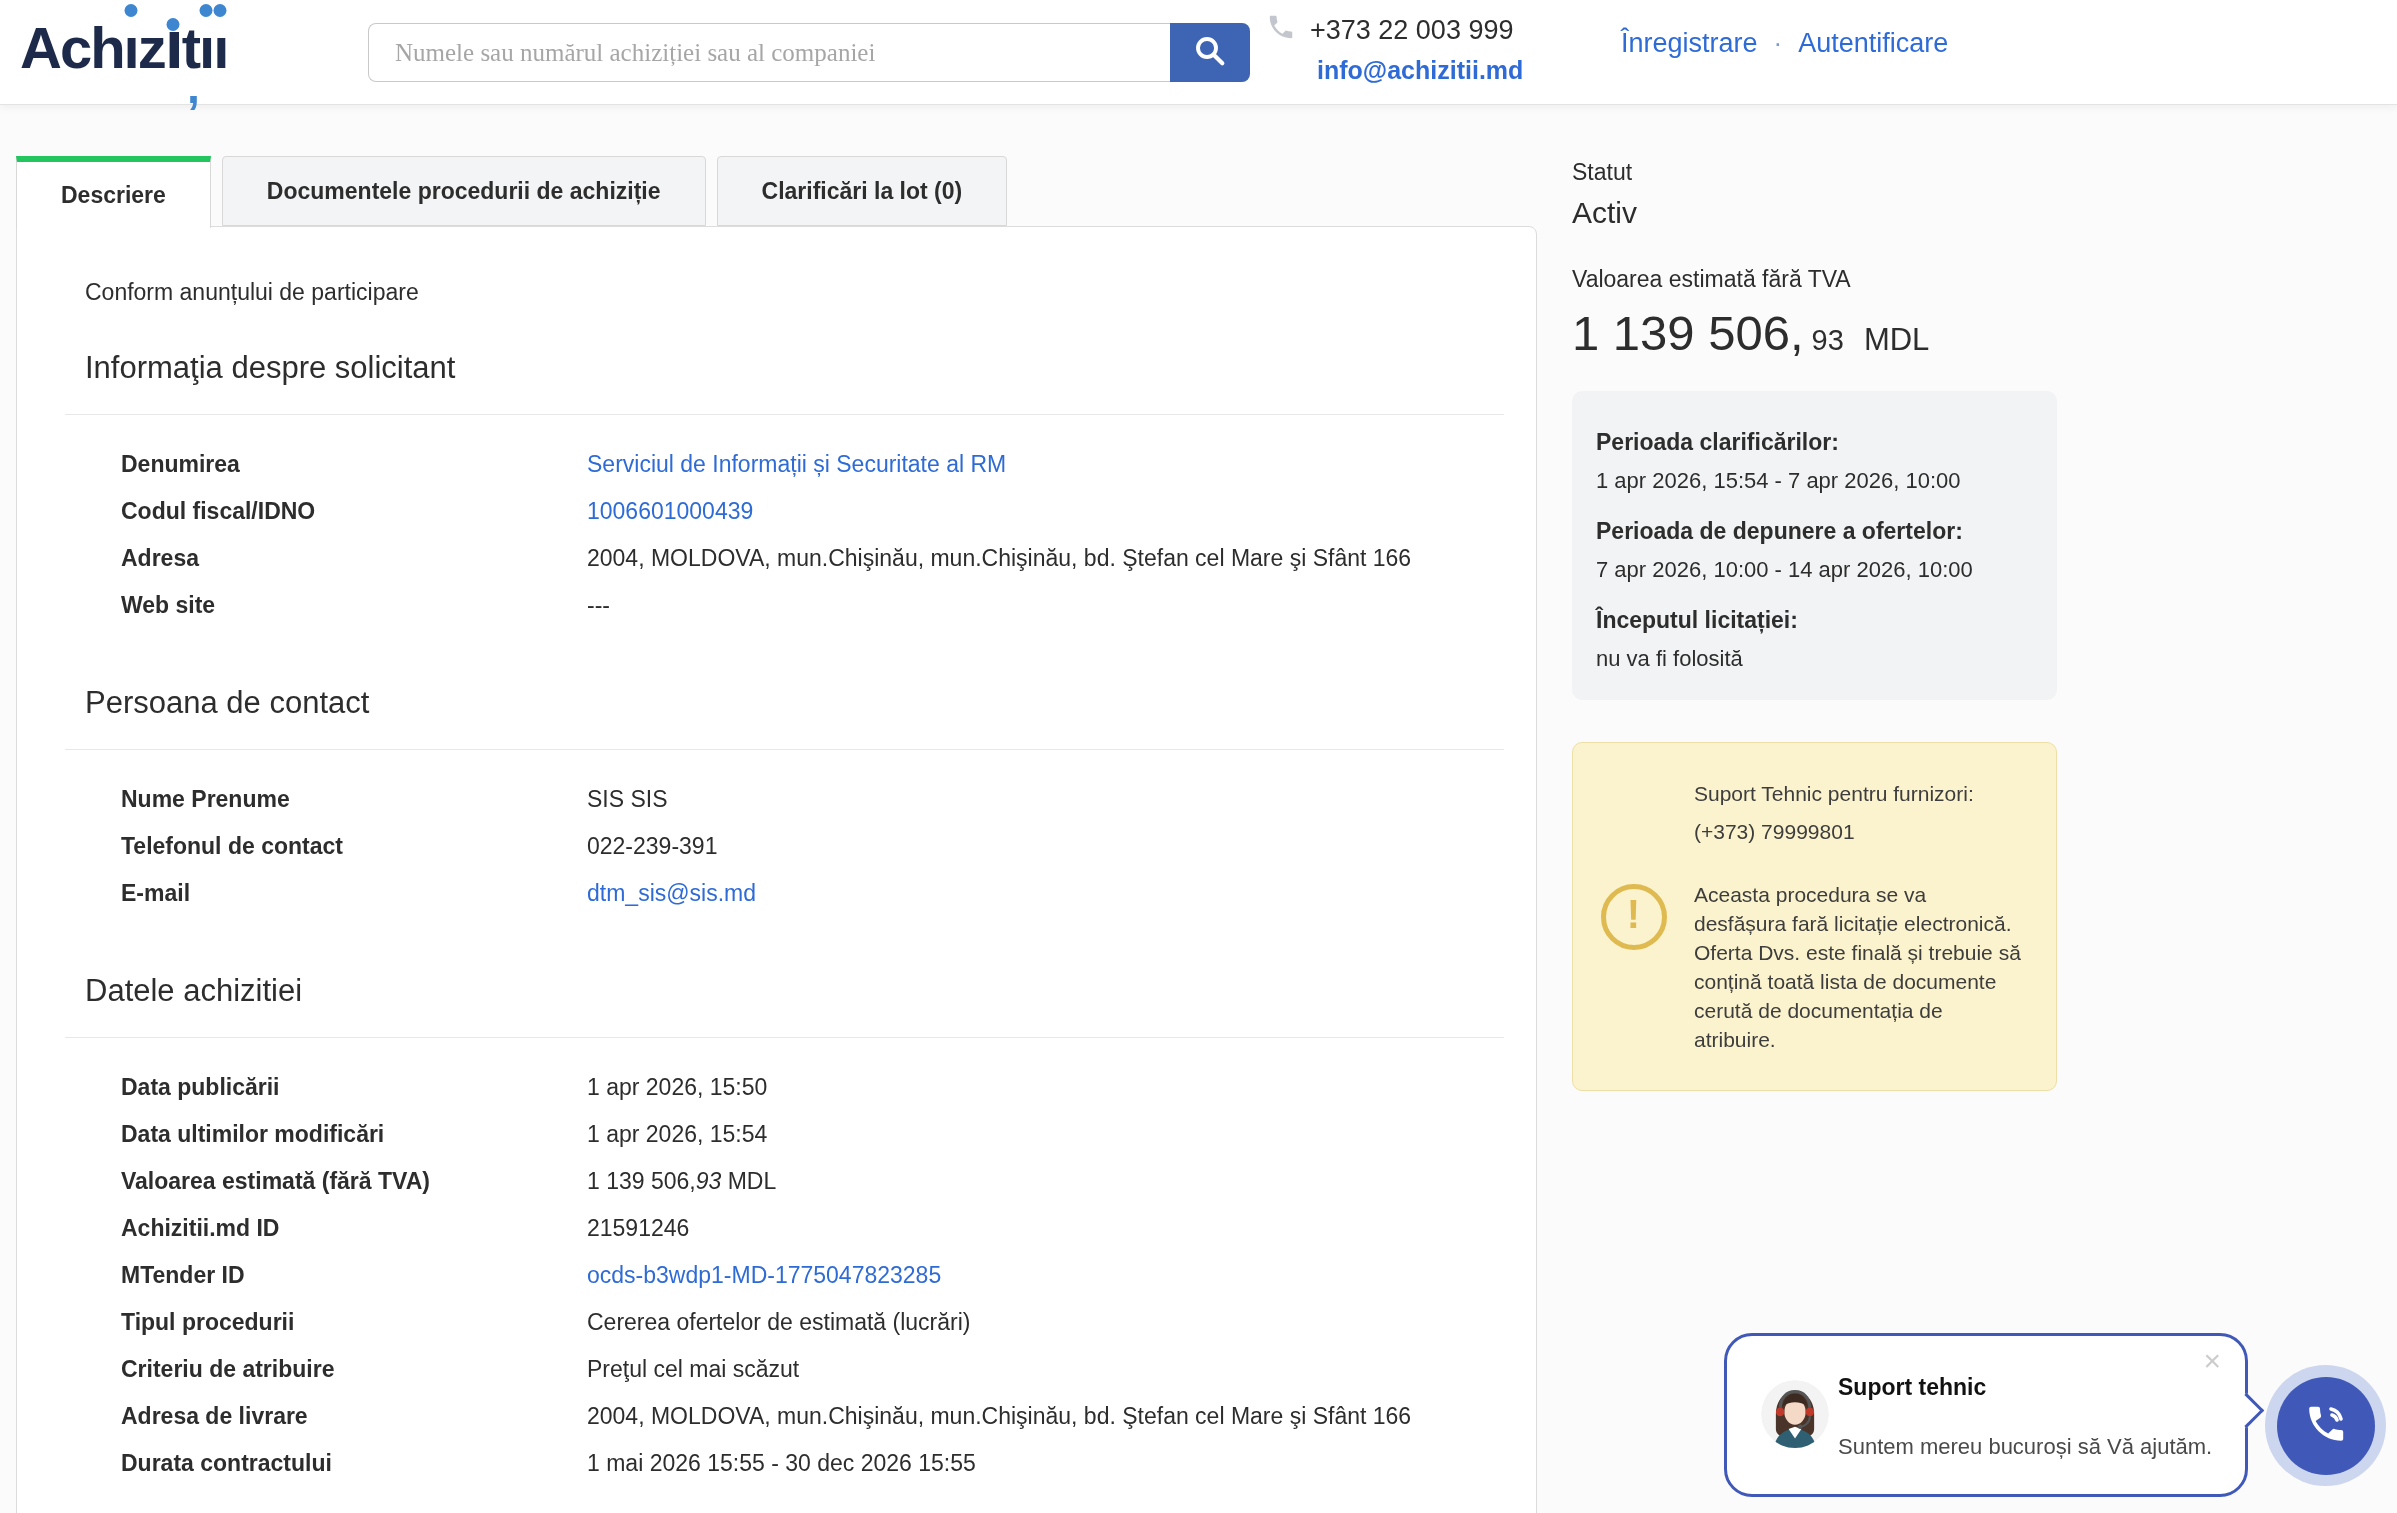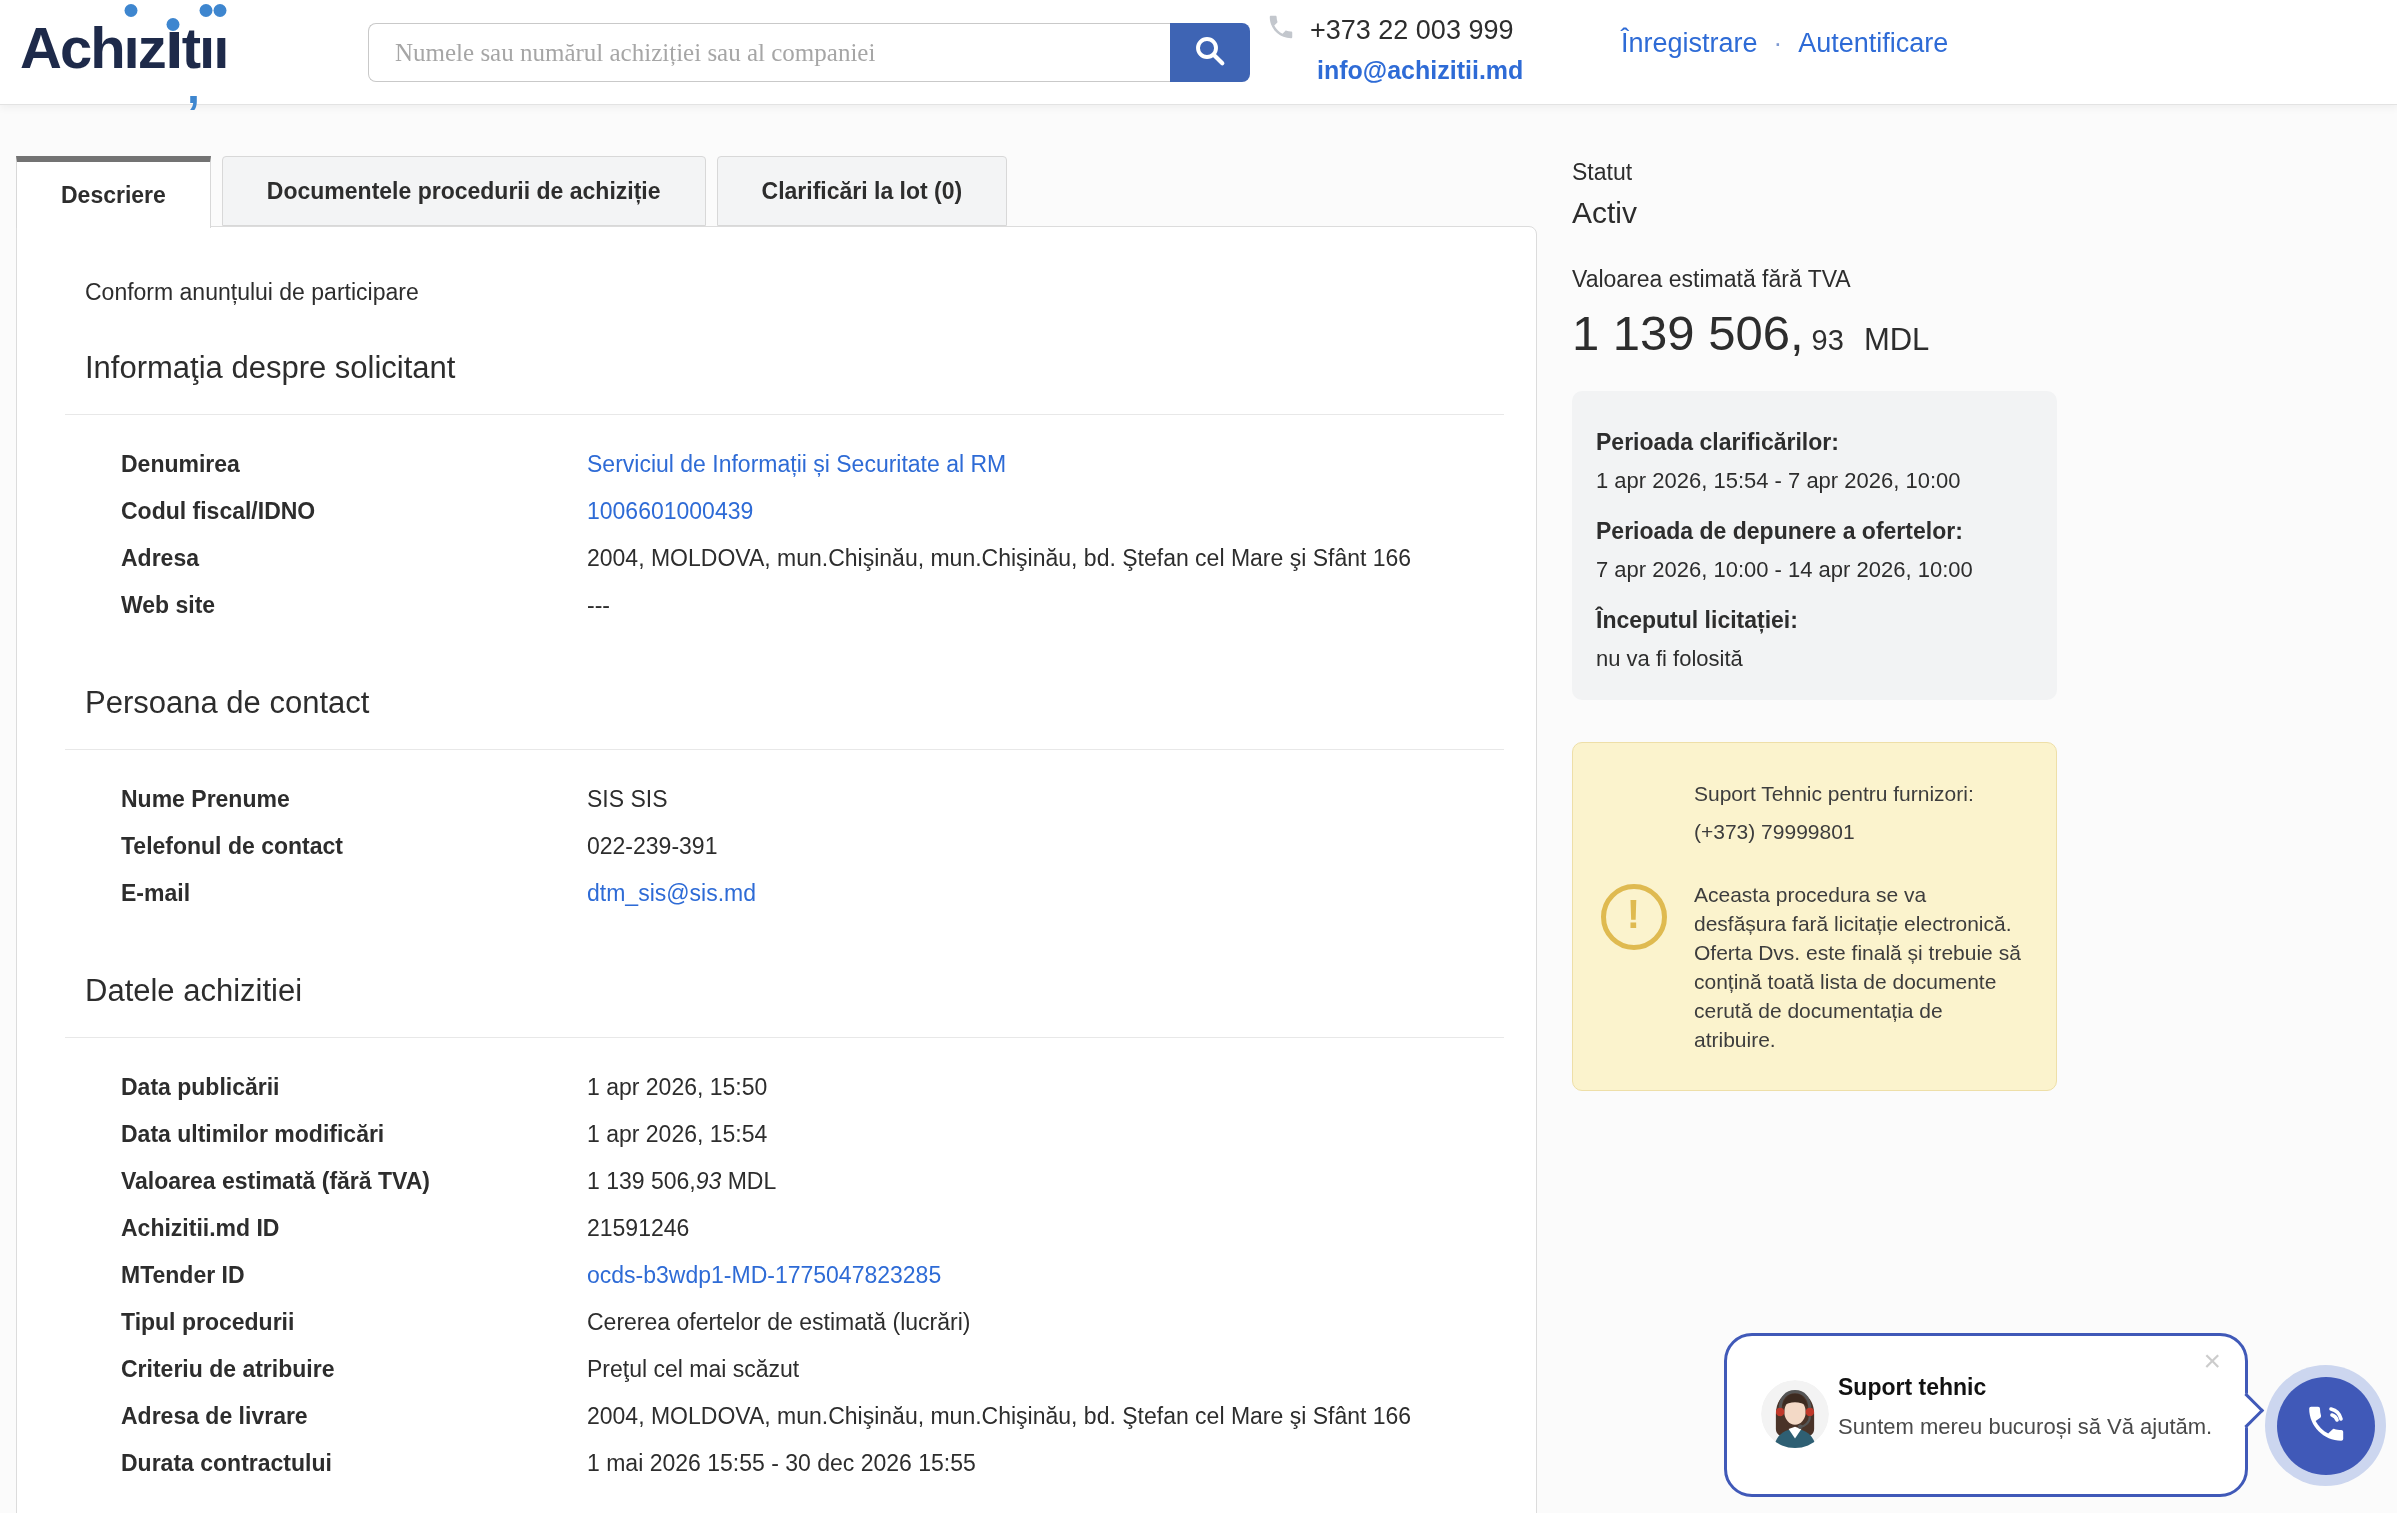--- a/index.html
+++ b/index.html
@@ -42,21 +42,21 @@
   .auth .lnk { cursor:pointer; }
   
   .tabs { position:absolute; left:16px; top:156px; display:flex; z-index:4; }
   .tab {
     height:70px; display:flex; align-items:center; padding:0 44px;
     font-size:23px; font-weight:700; color:#2d2d2d;
     background:#f3f4f5; border:1px solid #d8d8d8; border-radius:4px 4px 0 0;
     margin-right:11px; cursor:pointer; white-space:nowrap;
   }
   .tab.active {
-    background:#fff; border-top:6px solid #737373; border-bottom:none;
+    background:#fff; border-top:6px solid #22c55e; border-bottom:none;
     height:72px; border-radius:0; position:relative; z-index:5;
   }
   
   .panel {
     position:absolute; left:16px; top:226px; width:1521px; height:1289px;
     background:#fff; border:1px solid #dcdcdc; border-radius:0 8px 0 0; overflow:hidden;
   }
   .content { padding:52px 68px 0 68px; }
   .intro { font-size:23px; margin-bottom:44px; }
   .section-title { font-size:31px; font-weight:400; color:#2d2d2d; margin-bottom:28px; }
@@ -99,21 +99,21 @@
     background:#fff; border:3px solid #4059b8; border-radius:28px; z-index:8; cursor:pointer;
   }
   .chat-bubble::after {
     content:''; position:absolute; right:-14px; top:62px; width:22px; height:22px;
     background:#fff; border-top:3px solid #4059b8; border-right:3px solid #4059b8;
     transform:rotate(45deg);
   }
   .chat-avatar { position:absolute; left:34px; top:44px; width:68px; height:68px;
                  border-radius:50%; overflow:hidden; }
   .chat-title { position:absolute; left:111px; top:38px; font-size:23px; font-weight:700; color:#111; }
-  .chat-msg   { position:absolute; left:111px; top:78px; font-size:22px; color:#4a4a4a; }
+  .chat-msg   { position:absolute; left:111px; top:98px; font-size:22px; color:#4a4a4a; }
   .chat-close { position:absolute; right:24px; top:10px; font-size:30px; color:#ccc; cursor:pointer; line-height:1; }
   .phone-btn-outer {
     position:absolute; left:2265px; top:1365px; width:121px; height:121px; border-radius:50%;
     background:#ccd6ef; display:flex; align-items:center; justify-content:center; z-index:8;
   }
   .phone-btn {
     width:98px; height:98px; border-radius:50%; background:#4059b8;
     display:flex; align-items:center; justify-content:center; cursor:pointer;
   }
 </style>

